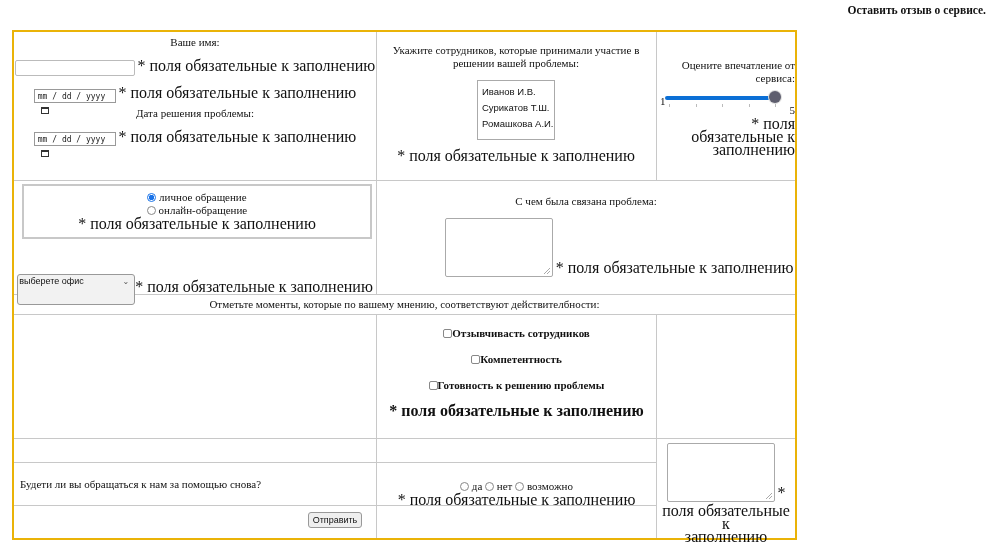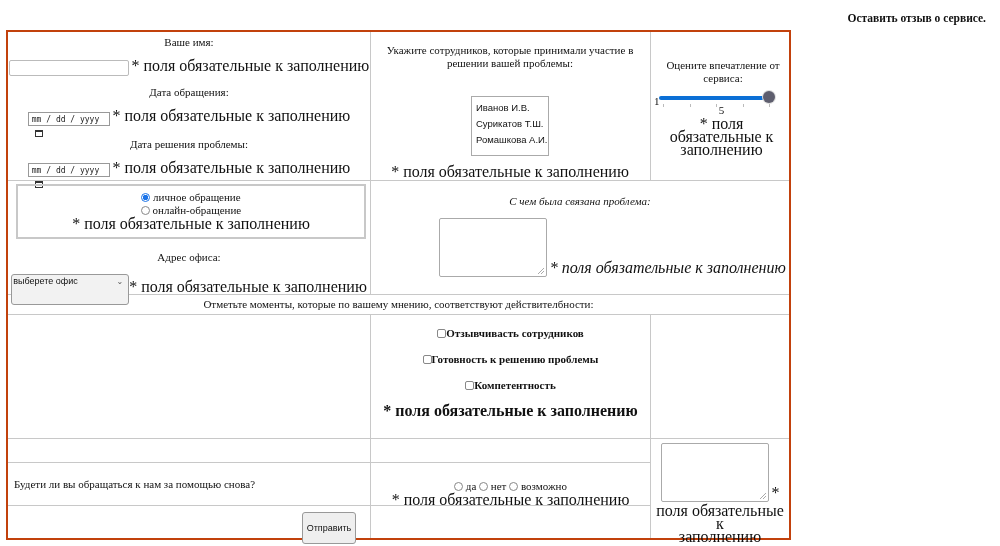--- a/index.html
+++ b/index.html
@@ -1,20 +1,20 @@
 <!DOCTYPE html>
 <html><head>
 <meta charset="utf-8">
 <style>
   html, body { margin: 0; padding: 0; background: #fff; }
   body { width: 1000px; height: 546px; position: relative; overflow: hidden;
          font-family: "Liberation Serif", serif; font-size: 11px; color: #111; }
-  .page-title { position: absolute; right: 14px; top: 12px; font-weight: bold; font-size: 11.5px; }
-  .frame { position: absolute; left: 6px; top: 30px; width: 781px; height: 506px;
-           border: 2px solid #c2410c; box-sizing: content-box; }
+  .page-title { position: absolute; right: 14px; top: 4px; font-weight: bold; font-size: 11.5px; }
+  .frame { position: absolute; left: 12px; top: 30px; width: 781px; height: 506px;
+           border: 2px solid #eab308; box-sizing: content-box; }
   .cell { position: absolute; box-sizing: border-box; text-align: center; }
   .vl { position: absolute; width: 1px; background: #c8c8c8; }
   .hl { position: absolute; height: 1px; background: #c8c8c8; }
   .req { font-size: 16px; }
   .txt-input { width: 118px; height: 14px; border: 1px solid #bbb; border-radius: 2px; vertical-align: middle; padding: 0; }
   .date-input { display: inline-block; width: 82px; height: 14px; border: 1px solid #999; vertical-align: middle;
                 font-family: "DejaVu Sans Mono", monospace; font-size: 8px; line-height: 14px; text-align: left;
                 padding-left: 3px; box-sizing: border-box; color: #222; }
   .cal { display: inline-block; width: 8px; height: 7px; border: 1px solid #333; border-top-width: 2px; margin-left: 3px; vertical-align: -1px; box-sizing: border-box; }
   .listbox { display: inline-block; width: 78px; height: 60px; border: 1px solid #aaa; text-align: left;
@@ -24,21 +24,21 @@
   .check { display: inline-block; width: 9px; height: 9px; border: 1px solid #888; border-radius: 2px; vertical-align: -1px; box-sizing: border-box; background:#fff; }
   .textarea { display: inline-block; border: 1px solid #aaa; border-radius: 2px; position: relative; box-sizing: border-box; background:#fff; }
   .grip { position: absolute; right: 2px; bottom: 2px; width: 6px; height: 6px;
           background: linear-gradient(135deg, transparent 45%, #aaa 45% 55%, transparent 55% 70%, #aaa 70% 80%, transparent 80%); }
   .select { display: inline-block; width: 118px; height: 31px; border: 1px solid #999; border-radius: 3px; background: #f2f2f2;
             font-family: "Liberation Sans", sans-serif; font-size: 9px; line-height: 13px; text-align: left; padding-left: 1px;
             box-sizing: border-box; vertical-align: middle; position: relative; }
   .select .chev { position: absolute; right: 5px; top: 0; font-size: 8px; color: #555; }
   .fieldset { position: absolute; left: 8px; top: 4px; width: 350px; height: 55px; border: 2px solid #c8c8c8; box-sizing: border-box; padding-top: 5px; line-height: 13px; }
   .button { display: inline-block; border: 1px solid #999; border-radius: 3px; background: #efefef; font-family: "Liberation Sans", sans-serif;
-            font-size: 9px; padding: 10px 4px; cursor: pointer; }
+            font-size: 9px; padding: 2px 4px; cursor: pointer; }
   .slider { position: relative; width: 118px; height: 18px; margin-left: 3px; }
   .slider .track { position: absolute; left: 2px; right: 8px; top: 6px; height: 4px; background: #0b6fd6; border-radius: 2px; }
   .slider .thumb { position: absolute; top: 1px; width: 12px; height: 12px; border-radius: 50%; background: #5e5e6e; box-shadow: 0 0 0 1px #ddd; }
   .slider .tick { position: absolute; top: 14px; width: 1px; height: 3px; background: #bbb; }
 </style>
 </head>
 <body>
 
 <div class="page-title">Оставить отзыв о сервисе.</div>
 
@@ -55,45 +55,44 @@
   <div class="hl" style="left:0; top:406px; width:781px;"></div>
   <div class="hl" style="left:0; top:430px; width:642px;"></div>
   <div class="hl" style="left:0; top:473px; width:642px;"></div>
 
   <div class="cell" style="left:0; top:4px; width:362px; line-height:13px;">
     <div>Ваше имя:</div>
     <div style="margin-top:10px;">
       <input class="txt-input" type="text" placeholder="" style="">
       <span class="req">* поля обязательные к заполнению</span>
     </div>
-    <div style="margin-top:10px;">Дата обращения:</div>
     <div style="margin-top:10px;">
       <span class="date-input"><span>mm / dd / yyyy</span><span class="cal"></span></span>
       <span class="req">* поля обязательные к заполнению</span>
     </div>
-    <div style="margin-top:12px;">Дата решения проблемы:</div>
+    <div style="margin-top:4px;">Дата решения проблемы:</div>
     <div style="margin-top:10px;">
       <span class="date-input"><span>mm / dd / yyyy</span><span class="cal"></span></span>
       <span class="req">* поля обязательные к заполнению</span>
     </div>
   </div>
 
   <div class="cell" style="left:362px; top:12px; width:280px; line-height:13px; padding:0 6px;">
     <div>Укажите сотрудников, которые принимали участие в решении вашей проблемы:</div>
-    <div style="margin-top:26px;">
+    <div style="margin-top:10px;">
       <div class="listbox">
         <div>Иванов И.В.</div>
         <div>Сурикатов Т.Ш.</div>
         <div>Ромашкова А.И.</div>
       </div>
     </div>
     <div class="req" style="margin-top:9px;">* поля обязательные к заполнению</div>
   </div>
 
-  <div class="cell" style="left:643px; top:27px; width:138px; text-align:center; line-height:13px; padding-left:3px;">
+  <div class="cell" style="left:643px; top:27px; width:138px; text-align:right; line-height:13px; padding-left:3px;">
     <div style="padding-left:3px;">Оцените впечатление от сервиса:</div>
     <div style="position:relative; margin-top:5px; height:14px;">
       <div class="slider">
         <div class="track" style="background: rgb(11, 111, 214);"></div>
         <div class="thumb" id="slider-thumb" style="left: 106px;"></div>
       <div class="tick" style="left: 6px;"></div>
           <div class="tick" style="left: 32.5px;"></div>
           <div class="tick" style="left: 59px;"></div>
           <div class="tick" style="left: 85.5px;"></div>
           <div class="tick" style="left: 112px;"></div>
@@ -107,40 +106,39 @@
       <span>заполнению</span>
     </div>
   </div>
 
   <div class="cell" style="left:0; top:148px; width:362px; height:114px;">
     <div class="fieldset">
       <div><span class="radio on" id="rt0"></span> <span>личное обращение</span></div>
       <div><span class="radio" id="rt1"></span> <span>онлайн-обращение</span></div>
       <div class="req">* поля обязательные к заполнению</div>
     </div>
-    <div style="position:absolute; left:0; right:0; top:71px;">Адрес офиса:</div>
     <div style="position:absolute; left:0; right:0; top:94px;">
       <span class="select"><span>выберете офис</span><span class="chev">⌄</span></span><span class="req">* поля обязательные к заполнению</span>
     </div>
   </div>
 
-  <div class="cell" style="left:363px; top:148px; width:418px; height:114px;font-style:italic;">
+  <div class="cell" style="left:363px; top:148px; width:418px; height:114px;">
     <div style="position:absolute; left:0; right:0; top:15px;">С чем была связана проблема:</div>
     <div style="position:absolute; left:68px; top:38px; white-space:nowrap;">
       <span class="textarea" style="width:108px; height:59px; vertical-align:bottom;"><span class="grip"></span></span>
       <span class="req">* поля обязательные к заполнению</span>
     </div>
   </div>
 
   <div class="cell" style="left:0; top:266px; width:781px;">Отметьте моменты, которые по вашему мнению, соответствуют действителбности:</div>
 
   <div class="cell" style="left:363px; top:288px; width:279px; line-height:26px;font-weight:bold;">
     <div><span class="check"></span><span>Отзывчивасть сотрудников</span></div>
+    <div><span class="check"></span><span>Компетентность</span></div>
     <div><span class="check"></span><span>Готовность к решению проблемы</span></div>
-    <div><span class="check"></span><span>Компетентность</span></div>
     <div class="req">* поля обязательные к заполнению</div>
   </div>
 
 
   <div class="cell" style="left:643px; top:407px; width:138px; height:99px;">
     <div style="margin-top:4px; white-space:nowrap;">
       <span class="textarea" style="width:108px; height:59px; vertical-align:bottom;"><span class="grip"></span></span>
       <span class="req">*</span>
     </div>
     <div class="req" style="line-height:13px; margin-top:2px;">

